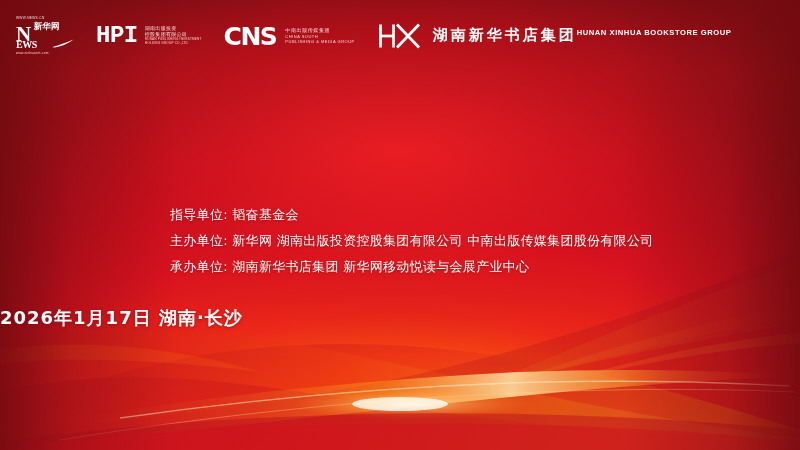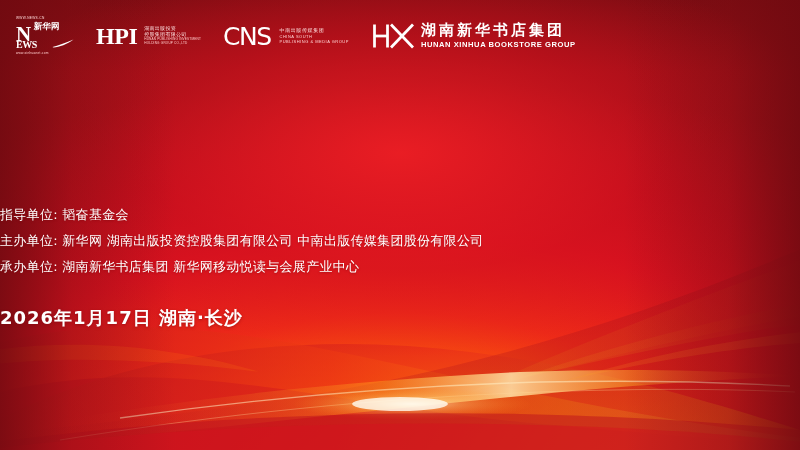--- a/index.html
+++ b/index.html
@@ -82,39 +82,39 @@
     font-family: "Liberation Serif", serif;
   }
   .xh-swish {
     width: 22px; height: 9px; margin-left: -1px; margin-bottom: 3px;
   }
   .xh-url-bot { font-size: 3.2px; letter-spacing: .25px; color: #ffcccc; margin-top: 1px; }
 
   
   .hpi-mark {
     font-size: 24px; font-weight: 700; color: #fff; letter-spacing: -0.5px;
-    line-height: 1; font-family: Liberation Serif, serif;
+    line-height: 1; font-family: Liberation Mono, monospace;
   }
   .hpi-text { display: flex; flex-direction: column; line-height: 1.18; margin-left: 3px; }
   .hpi-cn { font-size: 5px; color: #ffe0e0; letter-spacing: .3px; }
   .hpi-en { font-size: 3.1px; color: #ffc9c9; letter-spacing: .2px; margin-top: .5px; }
 
   
   .cns-mark {
-    font-size: 25px; font-weight: 400; color: #fff; line-height: 1;
+    font-size: 25px; font-weight: 700; color: #fff; line-height: 1;
     letter-spacing: -1.5px; font-family: "DejaVu Sans", sans-serif;
   }
   .cns-text { display: flex; flex-direction: column; line-height: 1.35; margin-left: 5px; }
   .cns-cn { font-size: 5px; color: #ffe0e0; letter-spacing: .6px; }
   .cns-en1 { font-size: 4px; color: #ffd0d0; letter-spacing: .5px; }
   .cns-en2 { font-size: 4px; color: #ffd0d0; letter-spacing: .5px; }
 
   
   .hx-mark { width: 46px; height: 28px; }
-  .hx-text { display: flex; flex-direction: column; line-height: 1.15; }
+  .hx-text { display: flex; line-height: 1.15; margin-left: 6px; }
   .hx-cn {
     font-size: 15px; font-weight: 700; color: #fff; letter-spacing: 3px;
     font-family: "DejaVu Sans", sans-serif;
   }
   .hx-en {
     font-size: 7.6px; font-weight: 700; color: #fff; letter-spacing: .55px;
     margin-top: 2px; font-family: Liberation Sans, sans-serif;
   }
 
   
@@ -138,20 +138,21 @@
   }
 
   
   .orgs {
     position: absolute;
     top: 206px;
     left: 0; right: 0;
     z-index: 6;
     display: flex;
     flex-direction: column;
+    align-items: center;
     gap: 8px;
   }
   .org-line {
     font-size: 13px;
     color: #ffffff;
     font-family: "DejaVu Sans", sans-serif;
     letter-spacing: .3px;
     white-space: nowrap;
     text-shadow: 0 1px 2px rgba(120,10,14,0.5);
     width: 460px;

